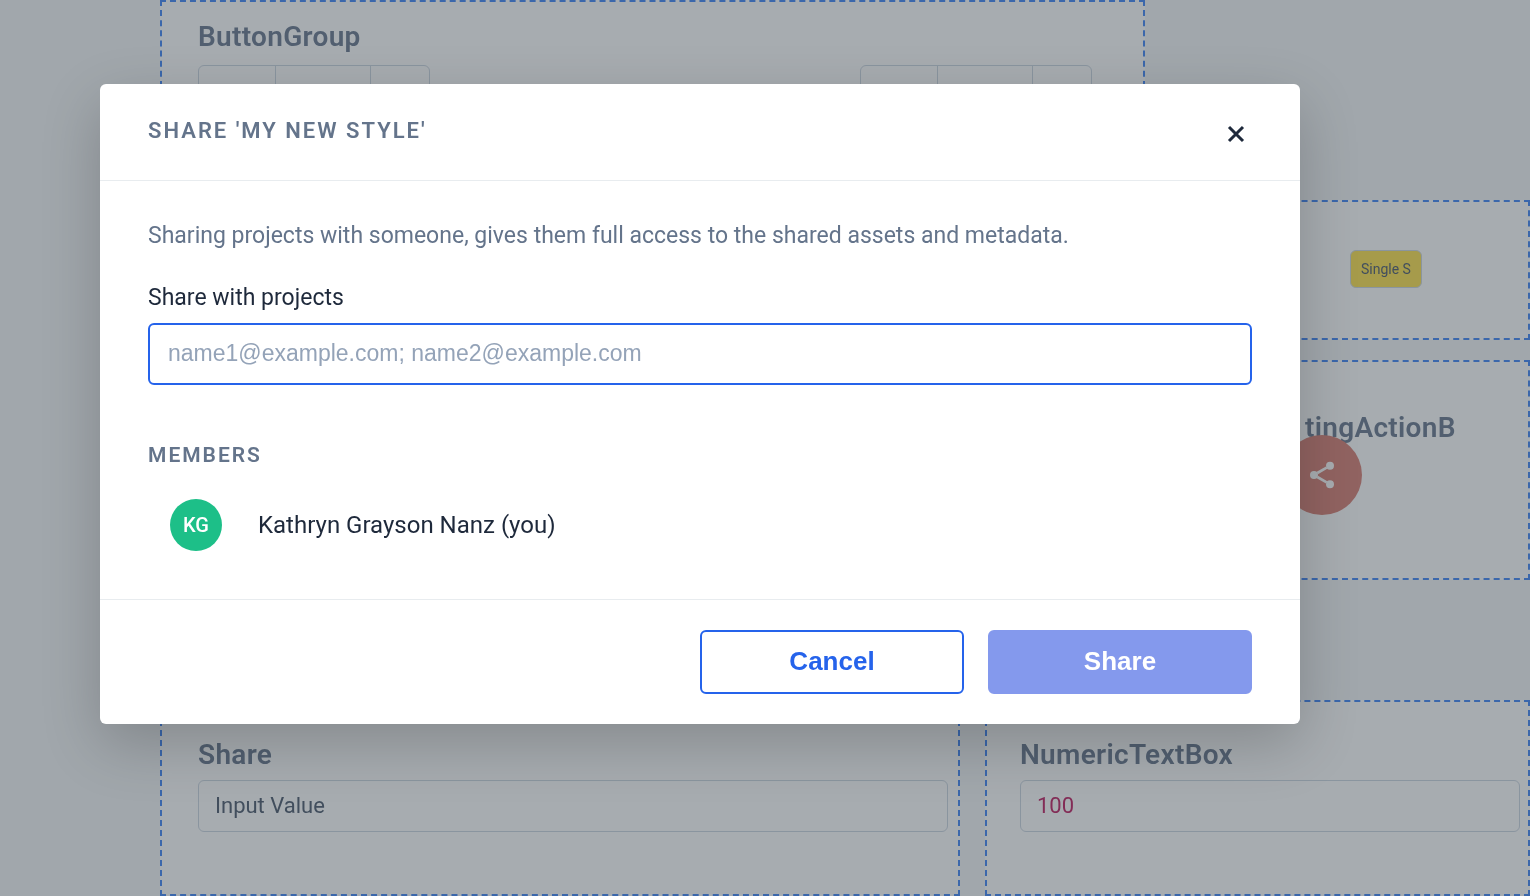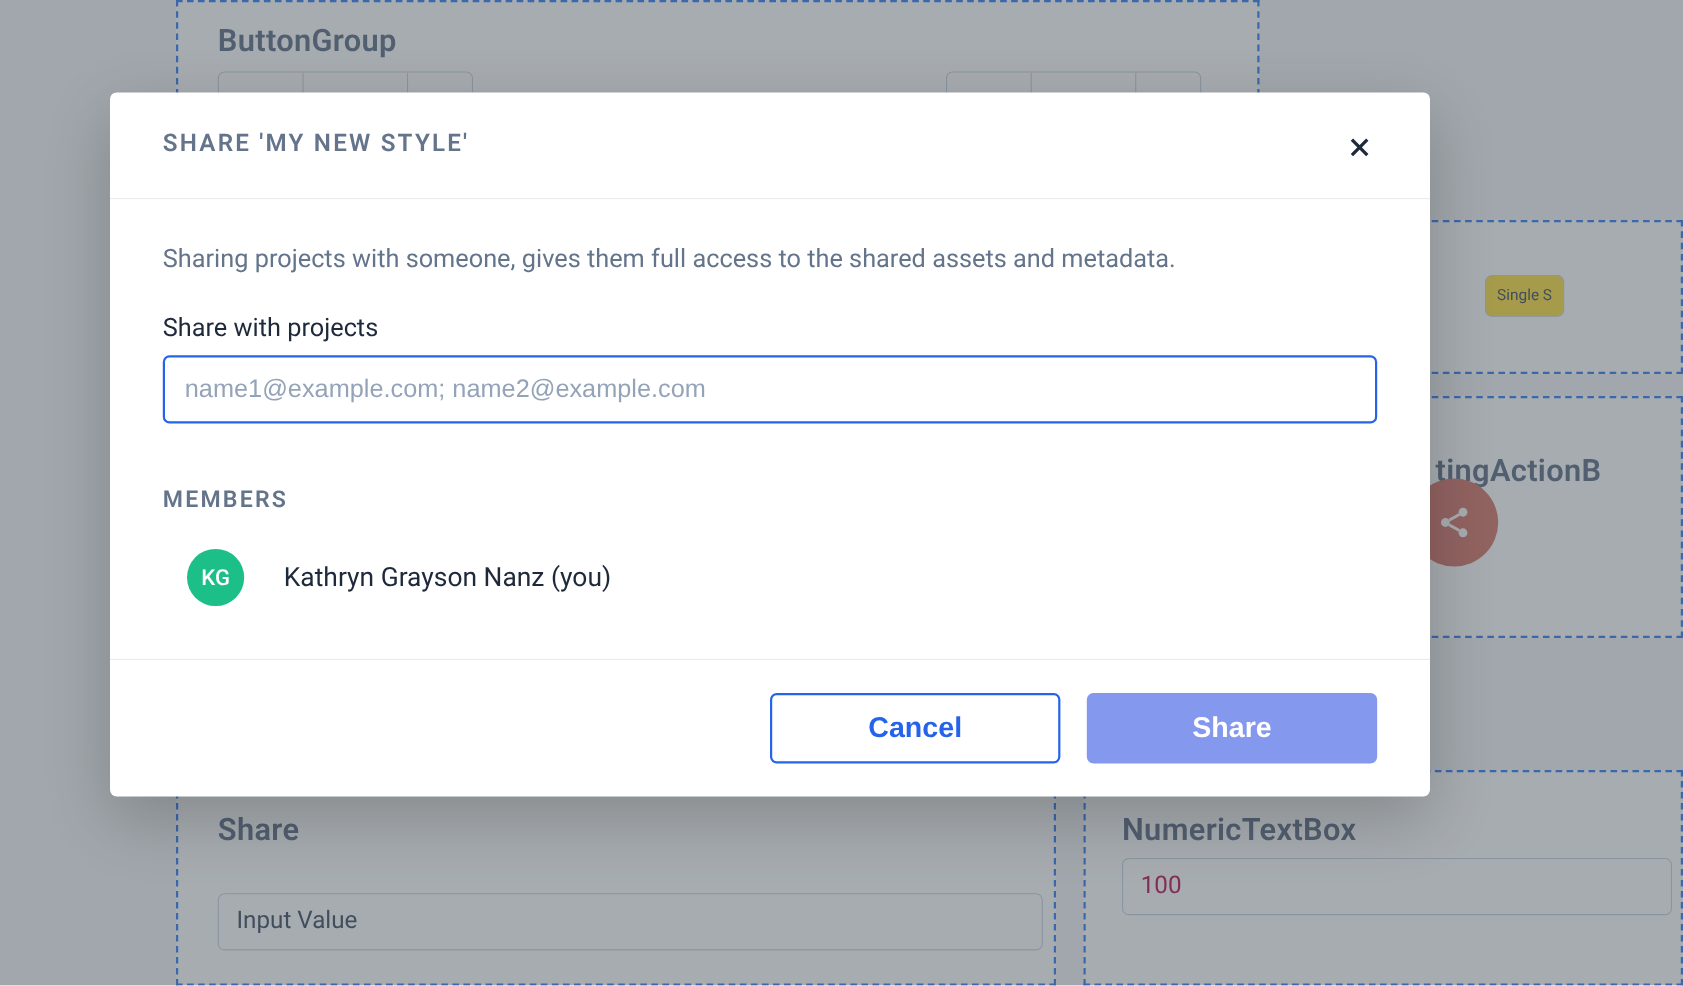--- a/index.html
+++ b/index.html
@@ -128,21 +128,21 @@
       border: 1px solid #cbd5e1;
       border-radius: 6px;
       padding: 10px 10px;
       font-size: 14px;
       color: #475569;
       background: #fde047;
     }
     
     .bg-input-field {
       position: absolute;
-      top: 812px;
+      top: 780px;
       left: 198px;
       width: 750px;
       height: 52px;
       border: 1px solid #cbd5e1;
       border-radius: 6px;
       padding: 12px 16px;
       font-size: 22px;
       color: #475569;
       background: #fff;
     }

